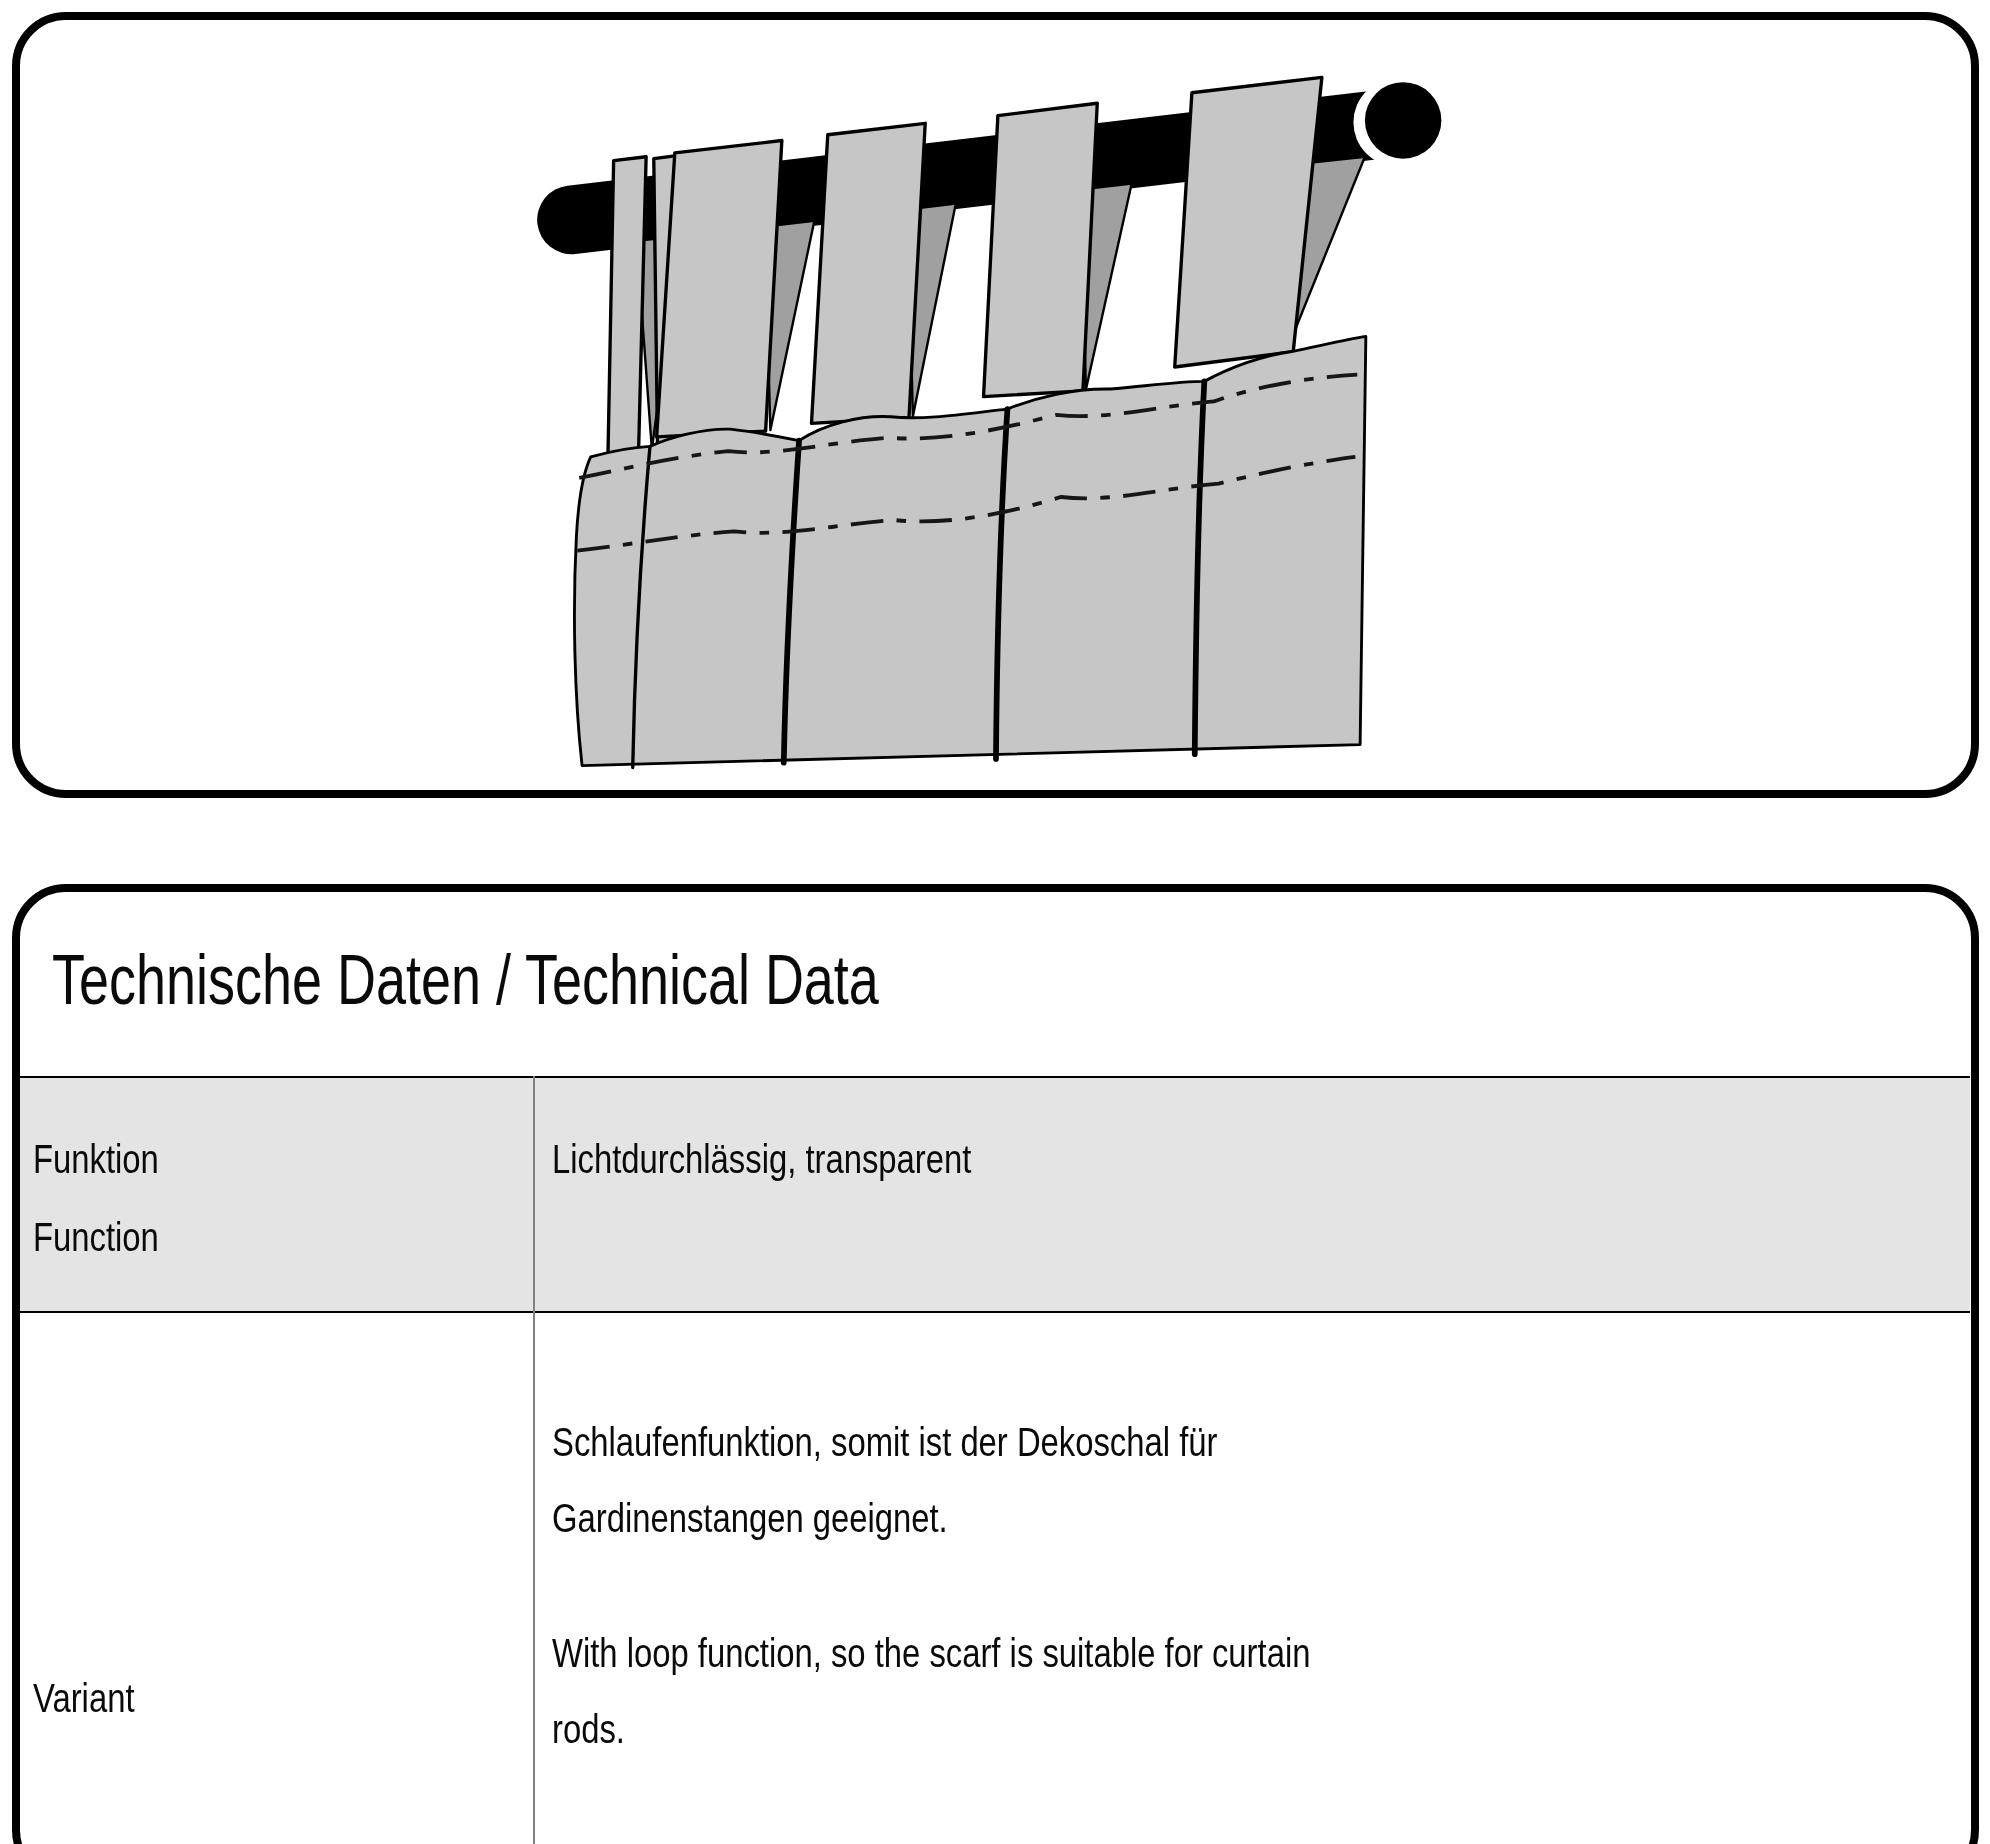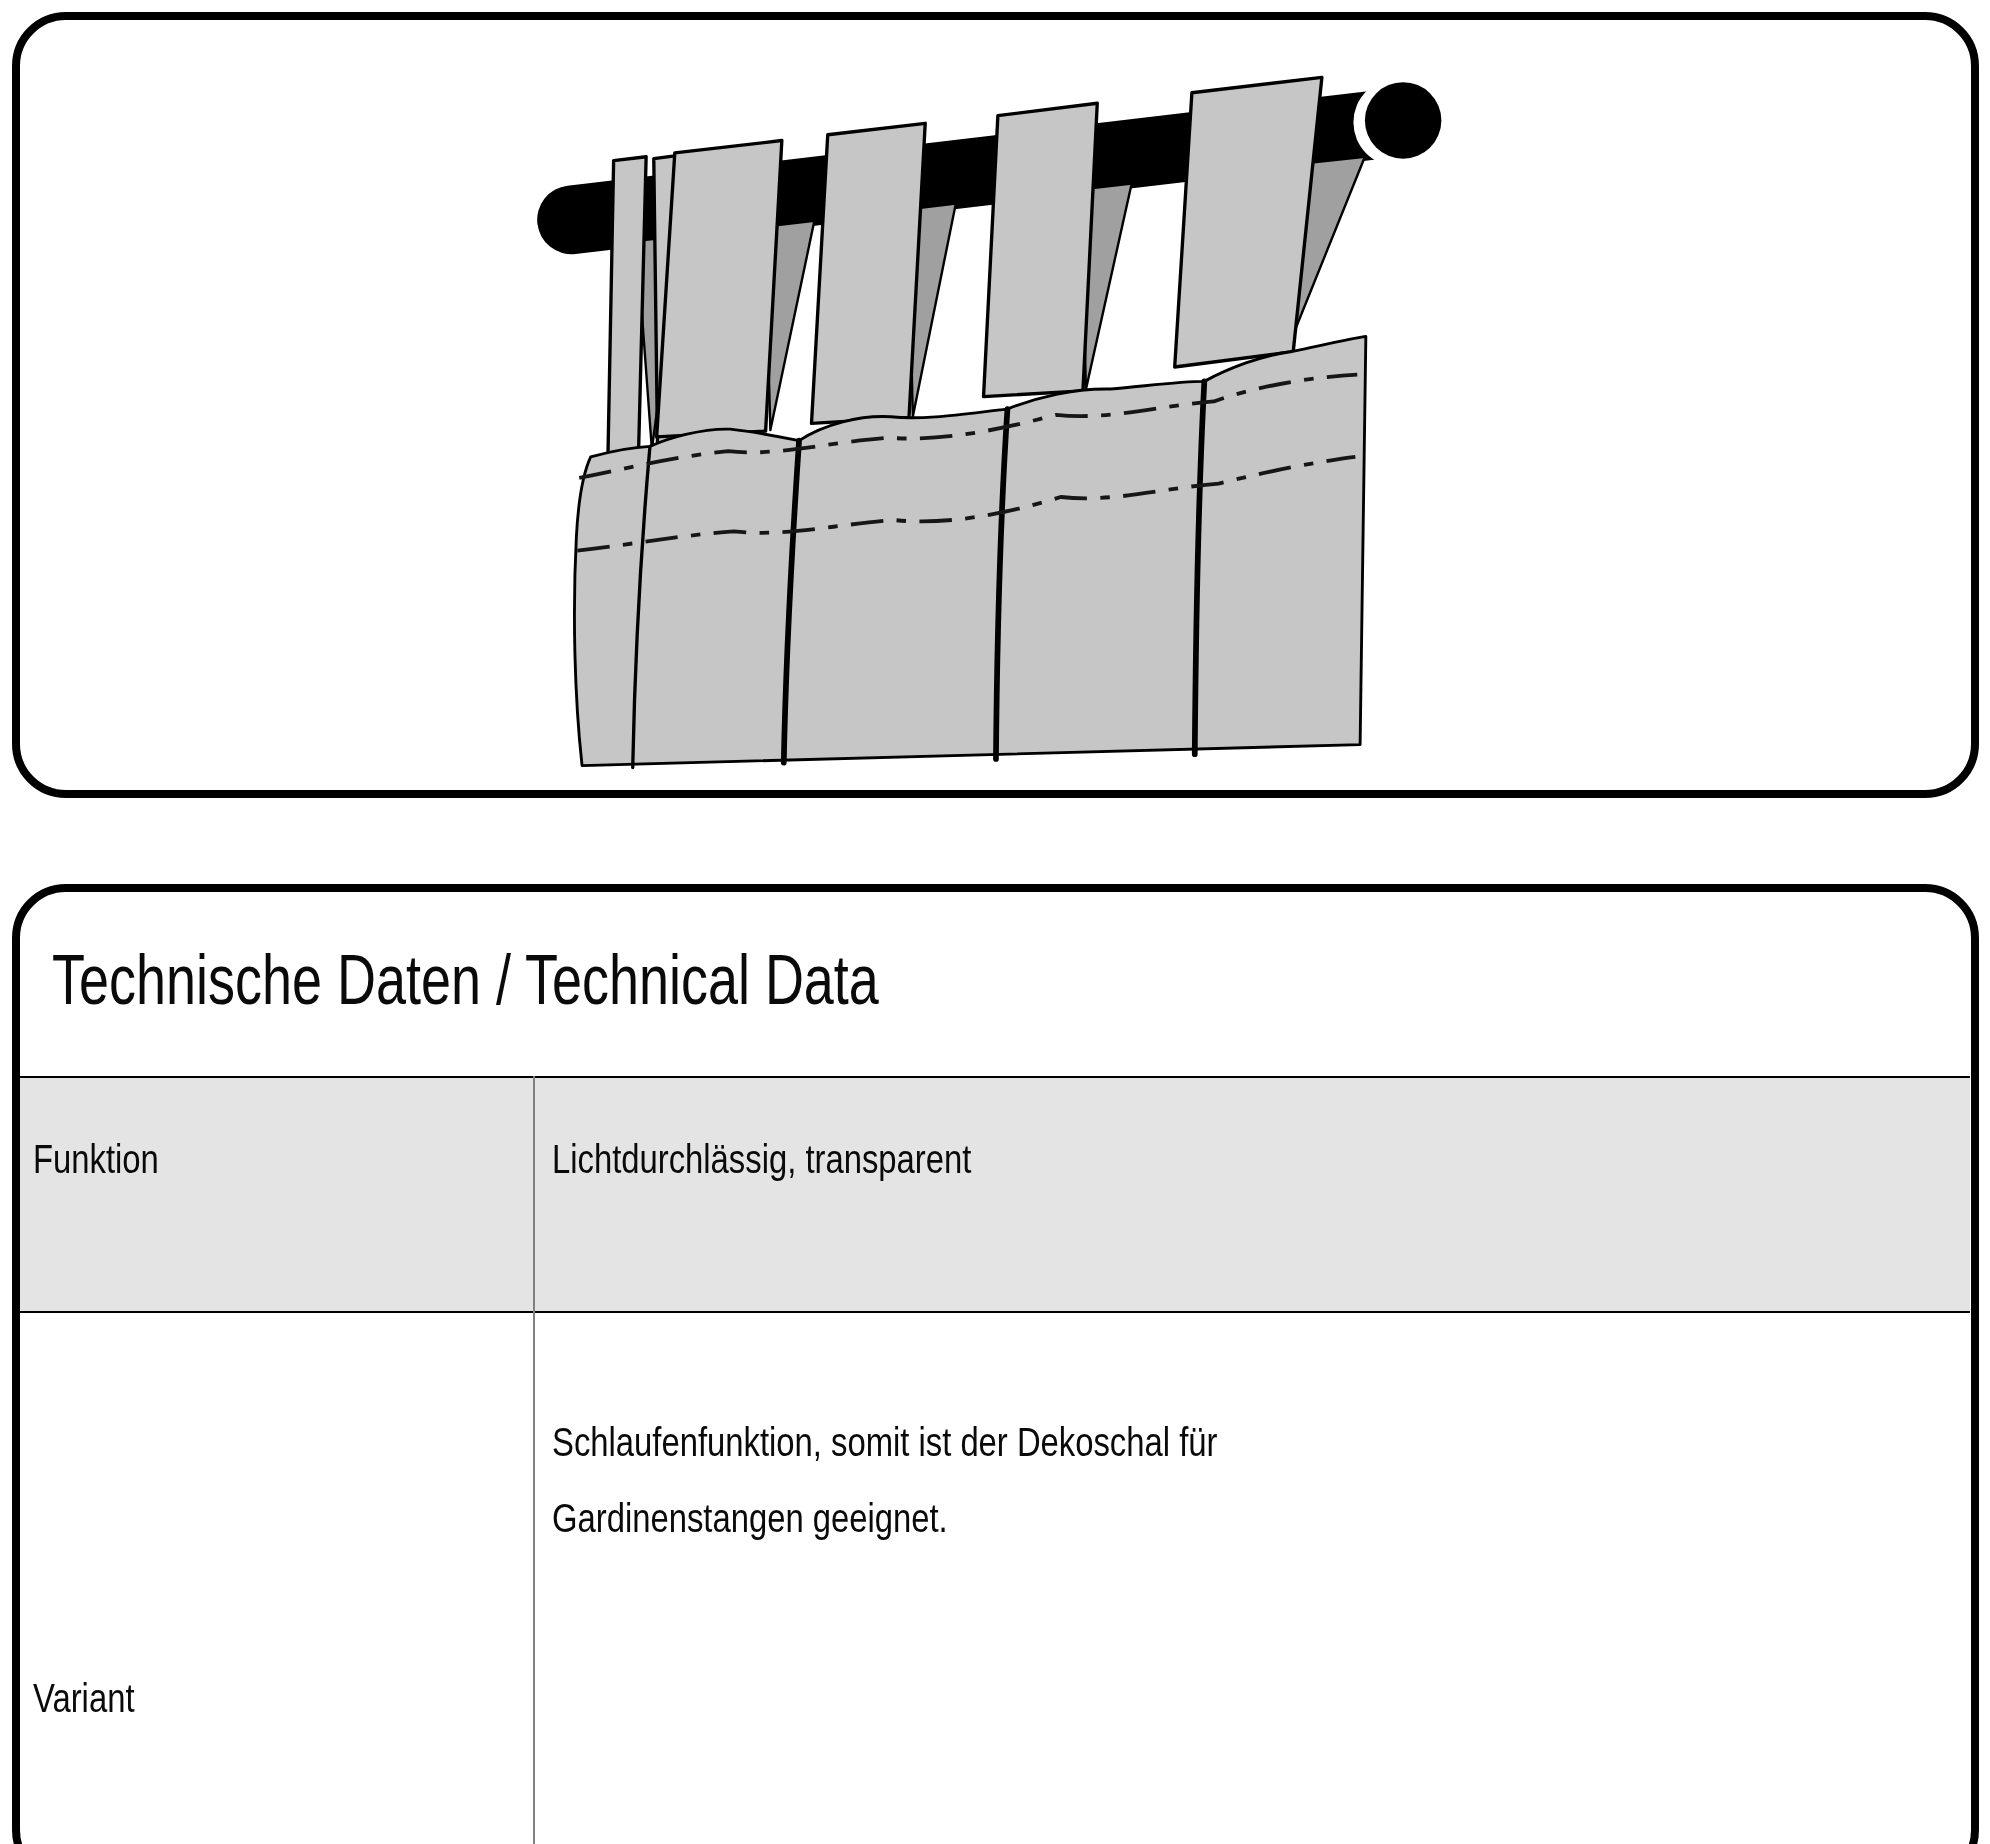--- a/index.html
+++ b/index.html
@@ -121,29 +121,34 @@
 
     <div class="tbl-title">
       <span class="cond-title">Technische Daten / Technical Data</span>
     </div>
 
     <div class="row1-bg"></div>
     <div class="v-divider"></div>
 
     <div class="txt" style="left:13.4px; top:228px;">
       <div class="line"><span class="cond">Funktion</span></div>
+      <div class="line"><span class="cond">Function</span></div>
     </div>
     <div class="txt" style="left:532px; top:228px;text-align:right;">
       <div class="line"><span class="cond">Lichtdurchlässig, transparent</span></div>
     </div>
 
     <div class="txt" style="left:13.4px; top:768px;">
       <div class="line" style="line-height:76px;"><span class="cond">Variant</span></div>
     </div>
 
     <div class="txt" style="left:532px; top:512px;">
       <div class="line" style="line-height:76px;"><span class="cond">Schlaufenfunktion, somit ist der Dekoschal für</span></div>
       <div class="line" style="line-height:76px;"><span class="cond">Gardinenstangen geeignet.</span></div>
     </div>
+    <div class="txt" style="left:532px; top:723px;">
+      <div class="line" style="line-height:76px;"><span class="cond">With loop function, so the scarf is suitable for curtain</span></div>
+      <div class="line" style="line-height:76px;"><span class="cond">rods.</span></div>
+    </div>
 
   </div>
 </div>
 
 
 </body></html>

